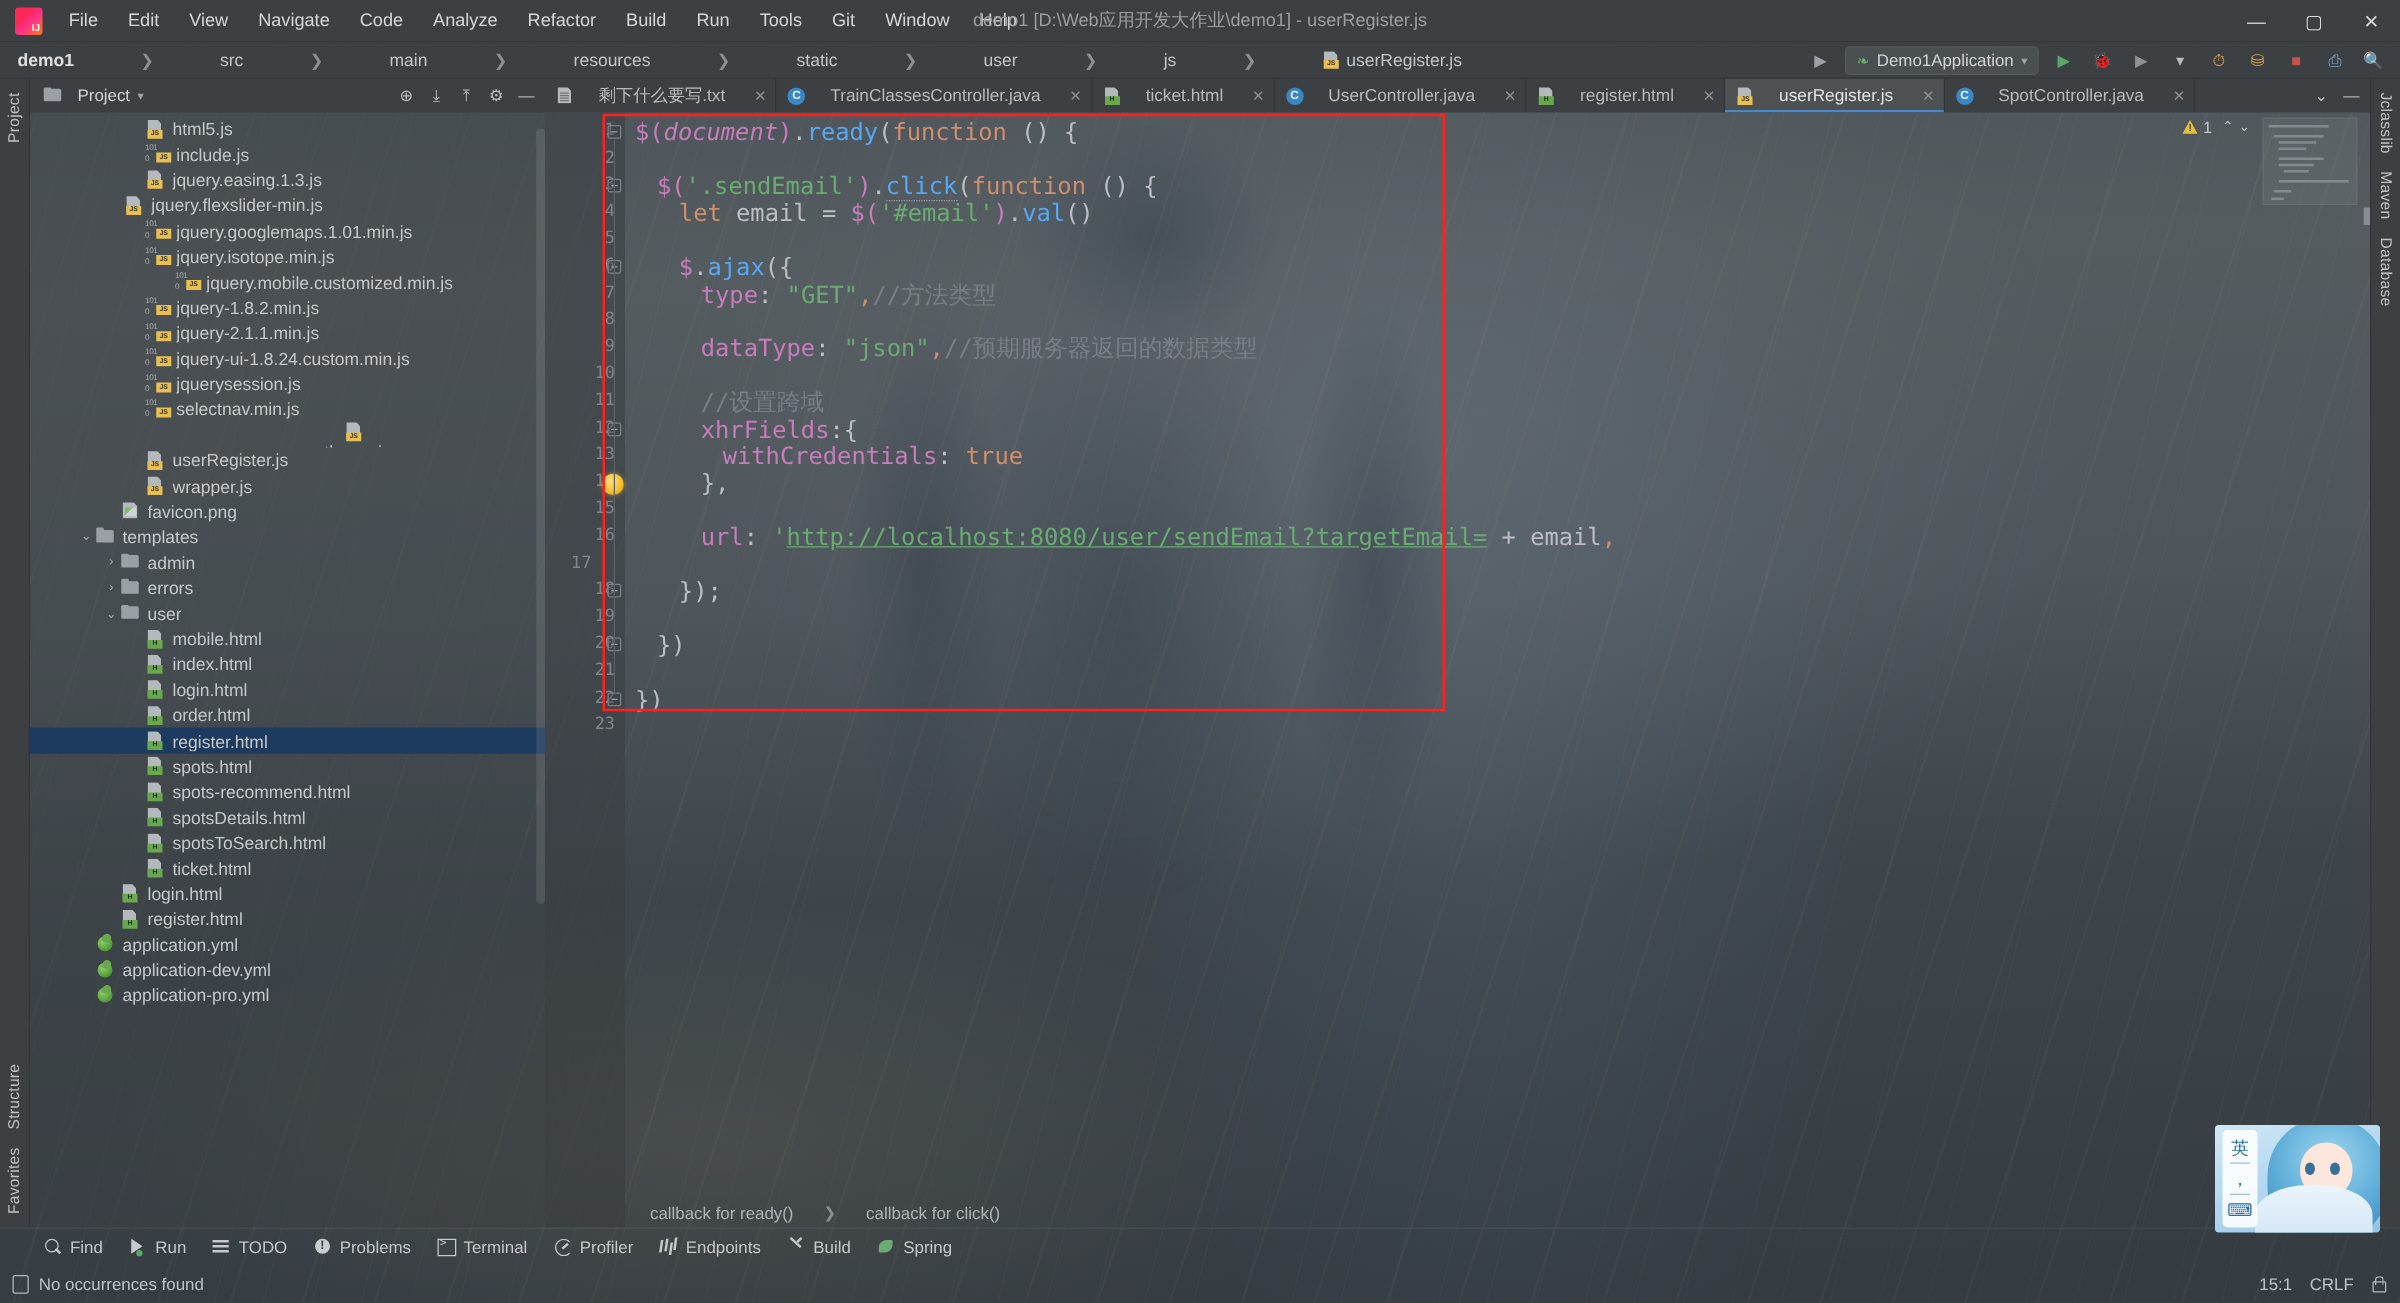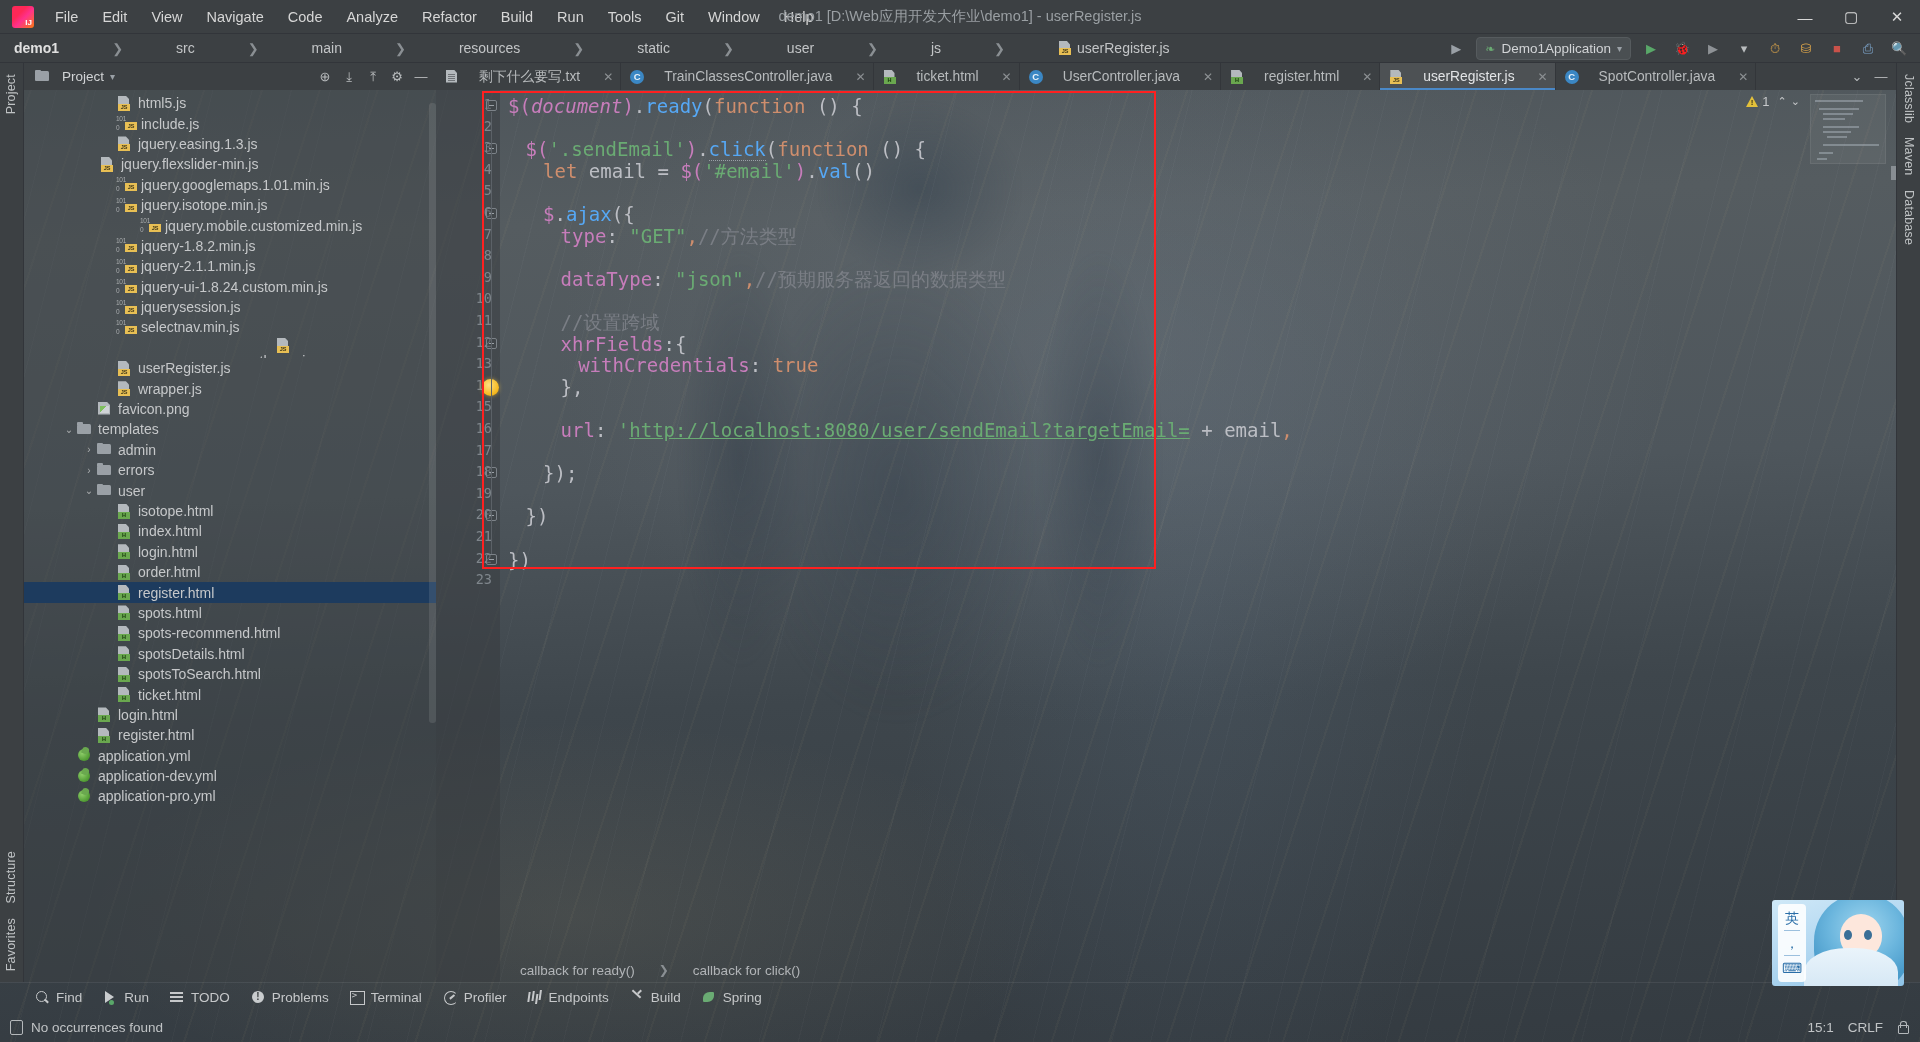--- a/index.html
+++ b/index.html
@@ -730,21 +730,21 @@
         <span class="tname">errors</span>
       </div>
       <div class="trow" style="padding-left: 58px;">
         <span class="arrow">⌄</span>
         <span class="ficon ico-folder"></span>
         <span class="tname">user</span>
       </div>
       <div class="trow" style="padding-left: 78px;">
         <span class="arrow"></span>
         <span class="ficon ico-html"></span>
-        <span class="tname">isotope.html</span>
+        <span class="tname">mobile.html</span>
       </div>
       <div class="trow" style="padding-left: 78px;">
         <span class="arrow"></span>
         <span class="ficon ico-html"></span>
         <span class="tname">index.html</span>
       </div>
       <div class="trow" style="padding-left: 78px;">
         <span class="arrow"></span>
         <span class="ficon ico-html"></span>
         <span class="tname">login.html</span>
@@ -866,21 +866,21 @@
       <div class="lineno" style="top: 135.6px;">7</div>
       <div class="lineno" style="top: 157.2px;">8</div>
       <div class="lineno" style="top: 178.8px;">9</div>
       <div class="lineno" style="top: 200.4px;">10</div>
       <div class="lineno" style="top: 222px;">11</div>
       <div class="lineno" style="top: 243.6px;">12</div>
       <div class="lineno" style="top: 265.2px;">13</div>
       <div class="lineno" style="top: 286.8px;">14</div>
       <div class="lineno" style="top: 308.4px;">15</div>
       <div class="lineno" style="top: 330px;">16</div>
-      <div class="lineno" style="top: 351.6px;">17</div>
+      <div class="lineno" style="top: 351.6px; text-align: center;">17</div>
       <div class="lineno" style="top: 373.2px;">18</div>
       <div class="lineno" style="top: 394.8px;">19</div>
       <div class="lineno" style="top: 416.4px;">20</div>
       <div class="lineno" style="top: 438px;">21</div>
       <div class="lineno" style="top: 459.6px;">22</div>
       <div class="lineno" style="top: 481.2px;">23</div>
       <div class="foldmark" style="top: 10px;"></div>
       <div class="foldmark" style="top: 53.2px;"></div>
       <div class="foldmark" style="top: 118px;"></div>
       <div class="foldmark" style="top: 247.6px;"></div>

